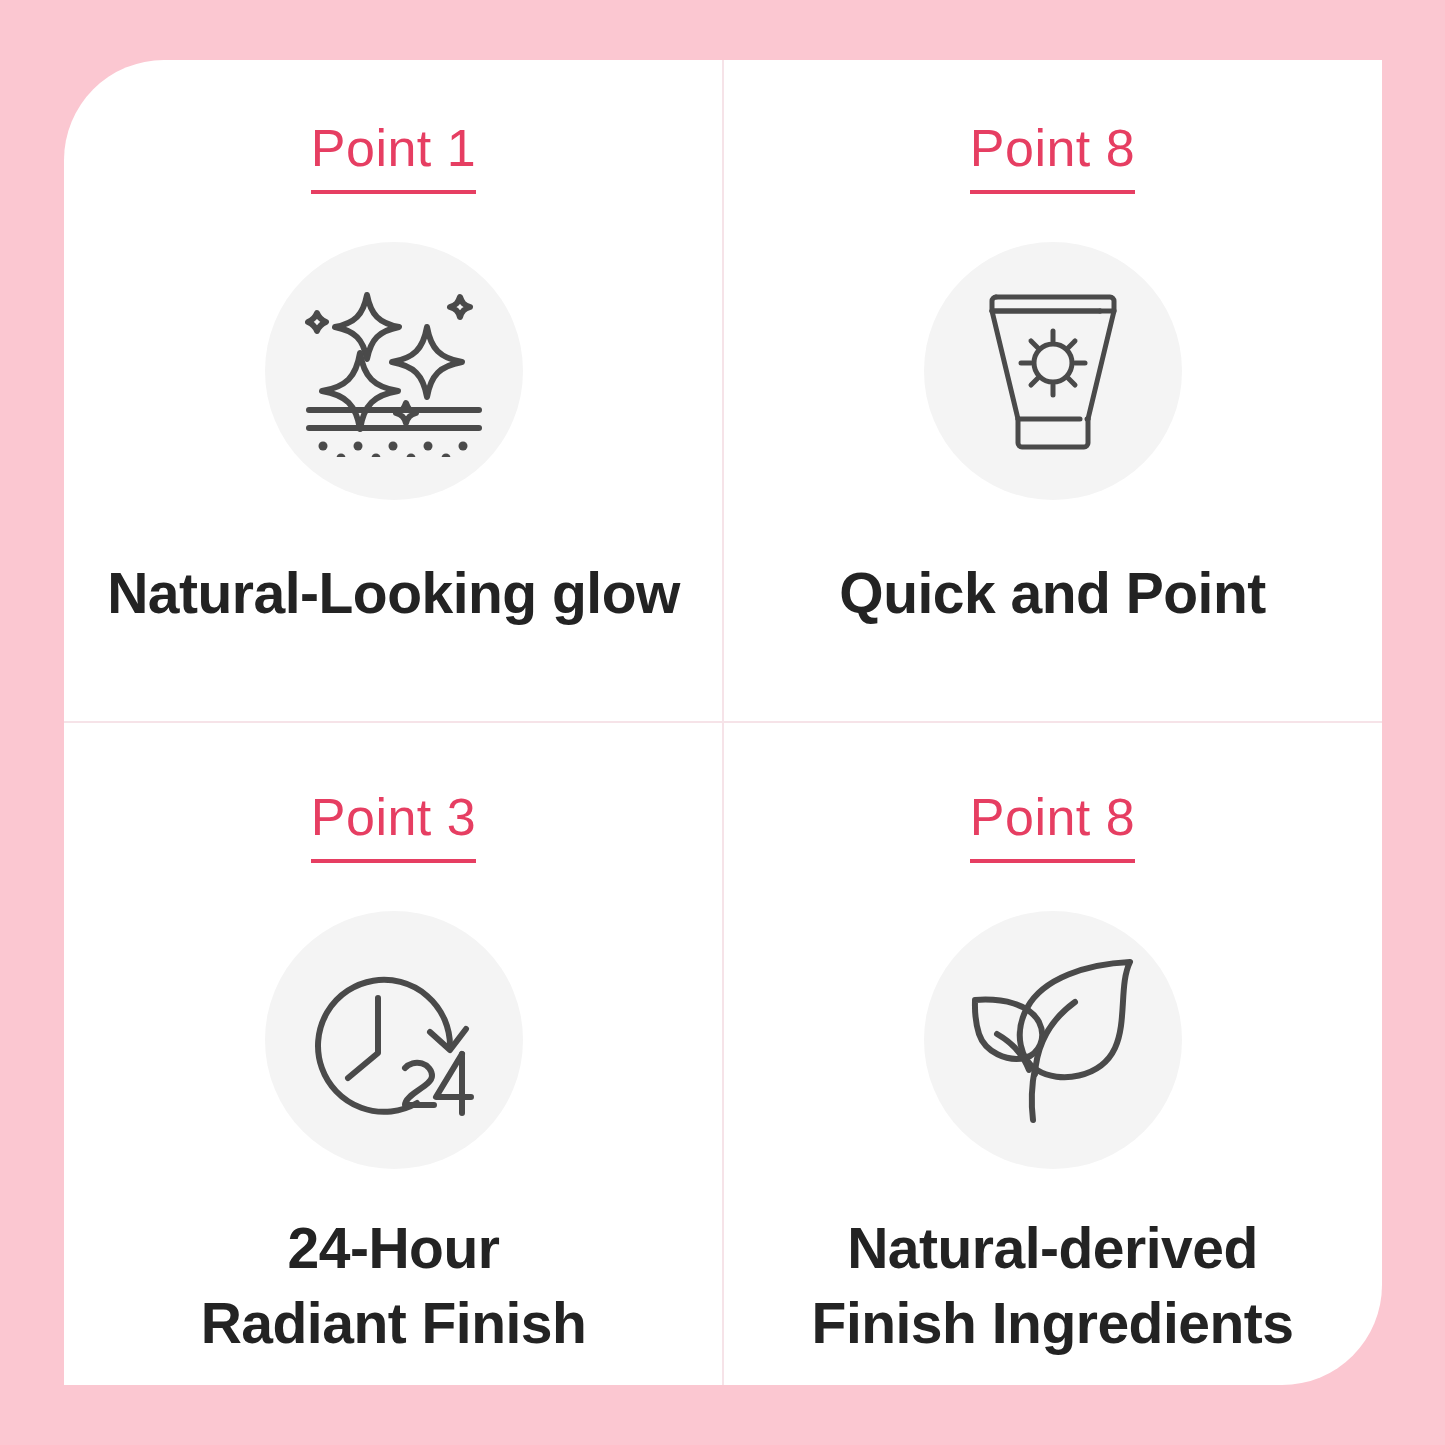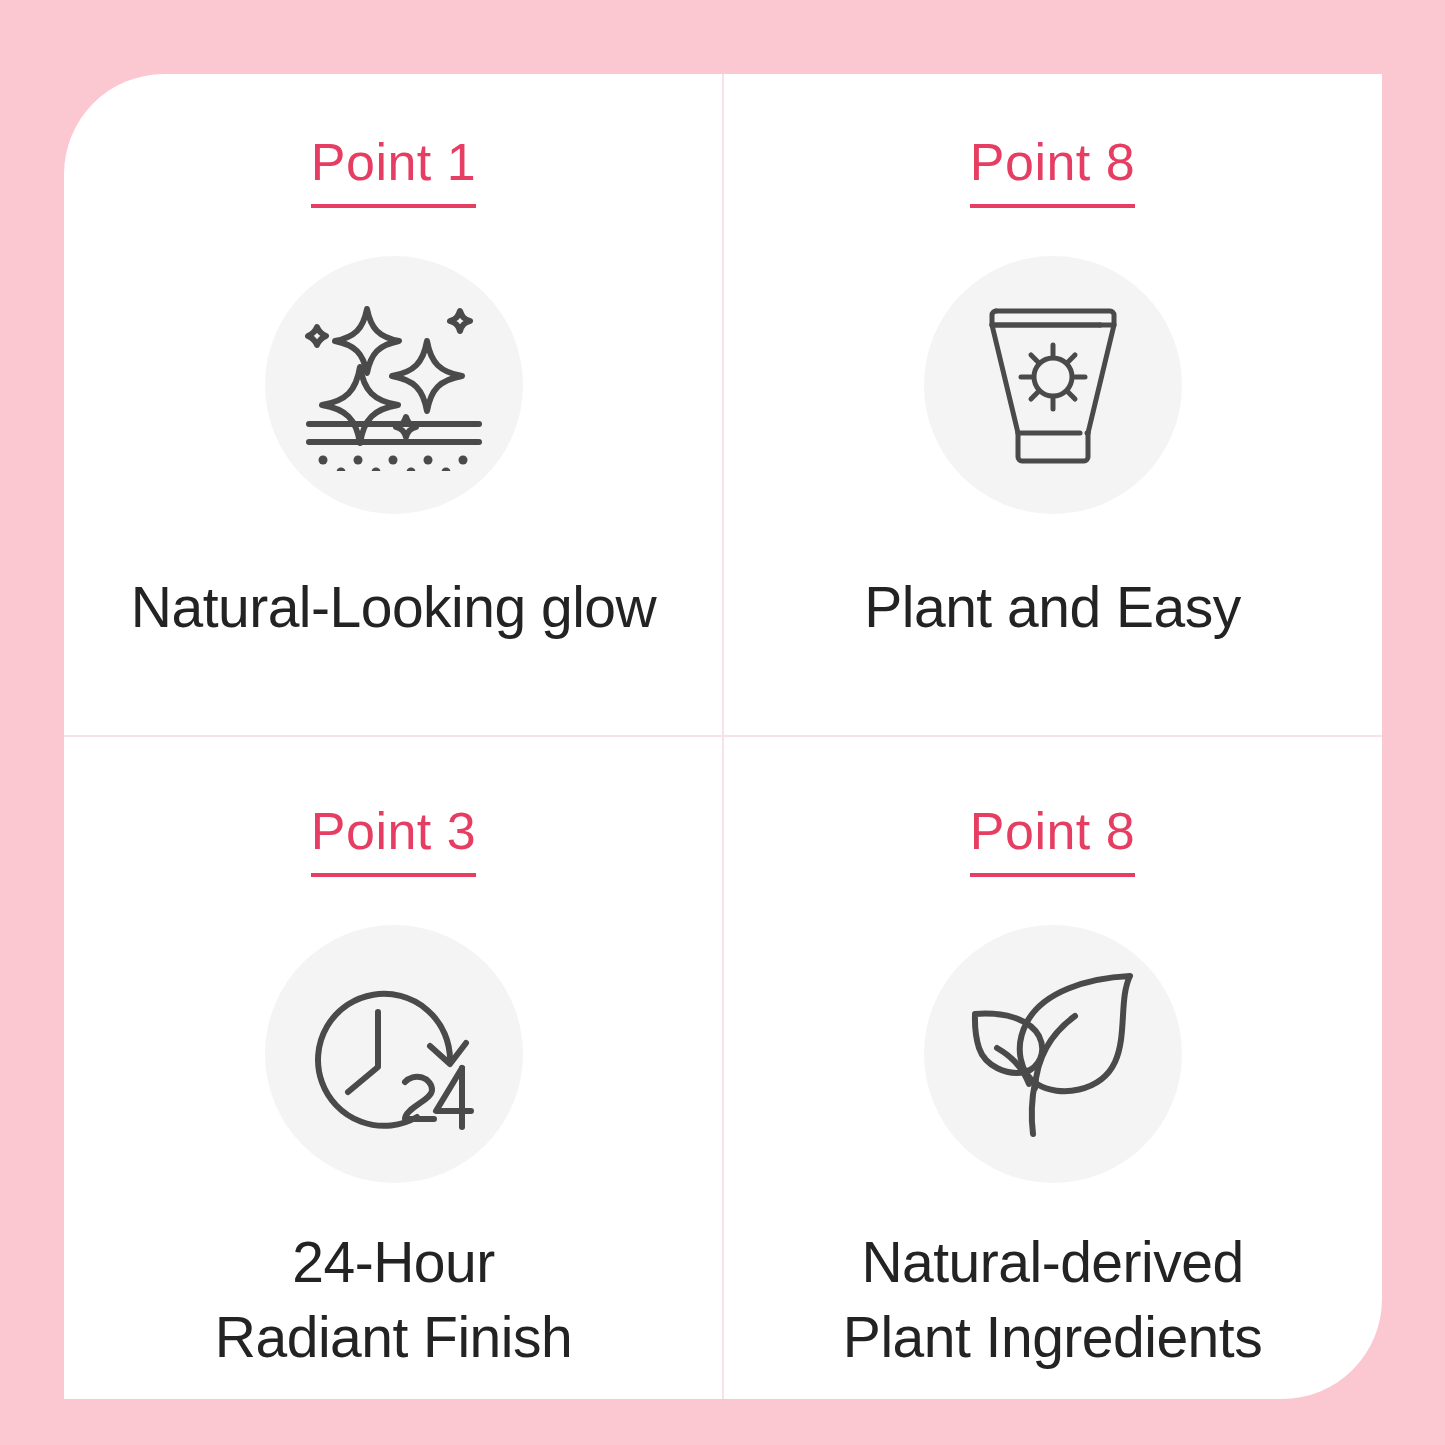--- a/index.html
+++ b/index.html
@@ -18,21 +18,21 @@
     position: relative;
     width: 1445px;
     height: 1445px;
     background: #FBC7D1;
   }
 
   
   .card {
     position: absolute;
     left: 64px;
-    top: 74px;
+    top: 60px;
     width: 1318px;
     height: 1325px;
     background: #FFFFFF;
     border-radius: 100px 0px 100px 0px;
     overflow: hidden;
   }
 
   .grid {
     position: absolute;
     inset: 0;
@@ -89,21 +89,21 @@
     background: #F4F4F4;
     display: flex;
     align-items: center;
     justify-content: center;
   }
   .icon-circle svg { display: block; }
 
   .cell-title {
     margin-top: 48px;
     font-size: 57px;
-    font-weight: 400;
+    font-weight: 700;
     color: #232323;
     text-align: center;
     line-height: 1.32;
     letter-spacing: -0.5px;
     white-space: pre-line;
   }
   .cell.r1 .cell-title { margin-top: 56px; }
   .cell.r2 .cell-title { margin-top: 42px; }
 </style>
 </head>
@@ -177,21 +177,21 @@
             <line x1="65" y1="94" x2="65" y2="104"></line>
             <line x1="33" y1="72" x2="43" y2="72"></line>
             <line x1="87" y1="72" x2="97" y2="72"></line>
             <line x1="43" y1="50" x2="50" y2="57"></line>
             <line x1="80" y1="87" x2="87" y2="94"></line>
             <line x1="87" y1="50" x2="80" y2="57"></line>
             <line x1="50" y1="87" x2="43" y2="94"></line>
           </svg>
         </div>
 
-        <div class="cell-title">Plant and Easy</div>
+        <div class="cell-title">Quick and Point</div>
       </div>
 
       <div class="cell r2">
         <div class="point-label">Point 3</div>
 
         <div class="icon-circle">
           <svg width="180" height="170" viewBox="0 0 180 170" fill="none" stroke="#4A4A4A" stroke-width="6" stroke-linecap="round" stroke-linejoin="round">
 
             <path d="M113 148 A66 66 0 1 1 146 92"></path>
 
@@ -221,18 +221,18 @@
 
             <path d="M8 44 C36 42 62 48 72 66 C80 82 72 98 58 102 C40 106 18 96 12 78 C7 62 8 52 8 44 Z"></path>
 
             <path d="M30 78 C44 86 56 98 62 114"></path>
 
             <path d="M68 112 C64 132 64 148 66 164"></path>
           </svg>
         </div>
 
         <div class="cell-title">Natural-derived
-Plant Ingredients</div>
+Finish Ingredients</div>
       </div>
 
     </div>
   </div>
 </div>
 
 </body></html>

